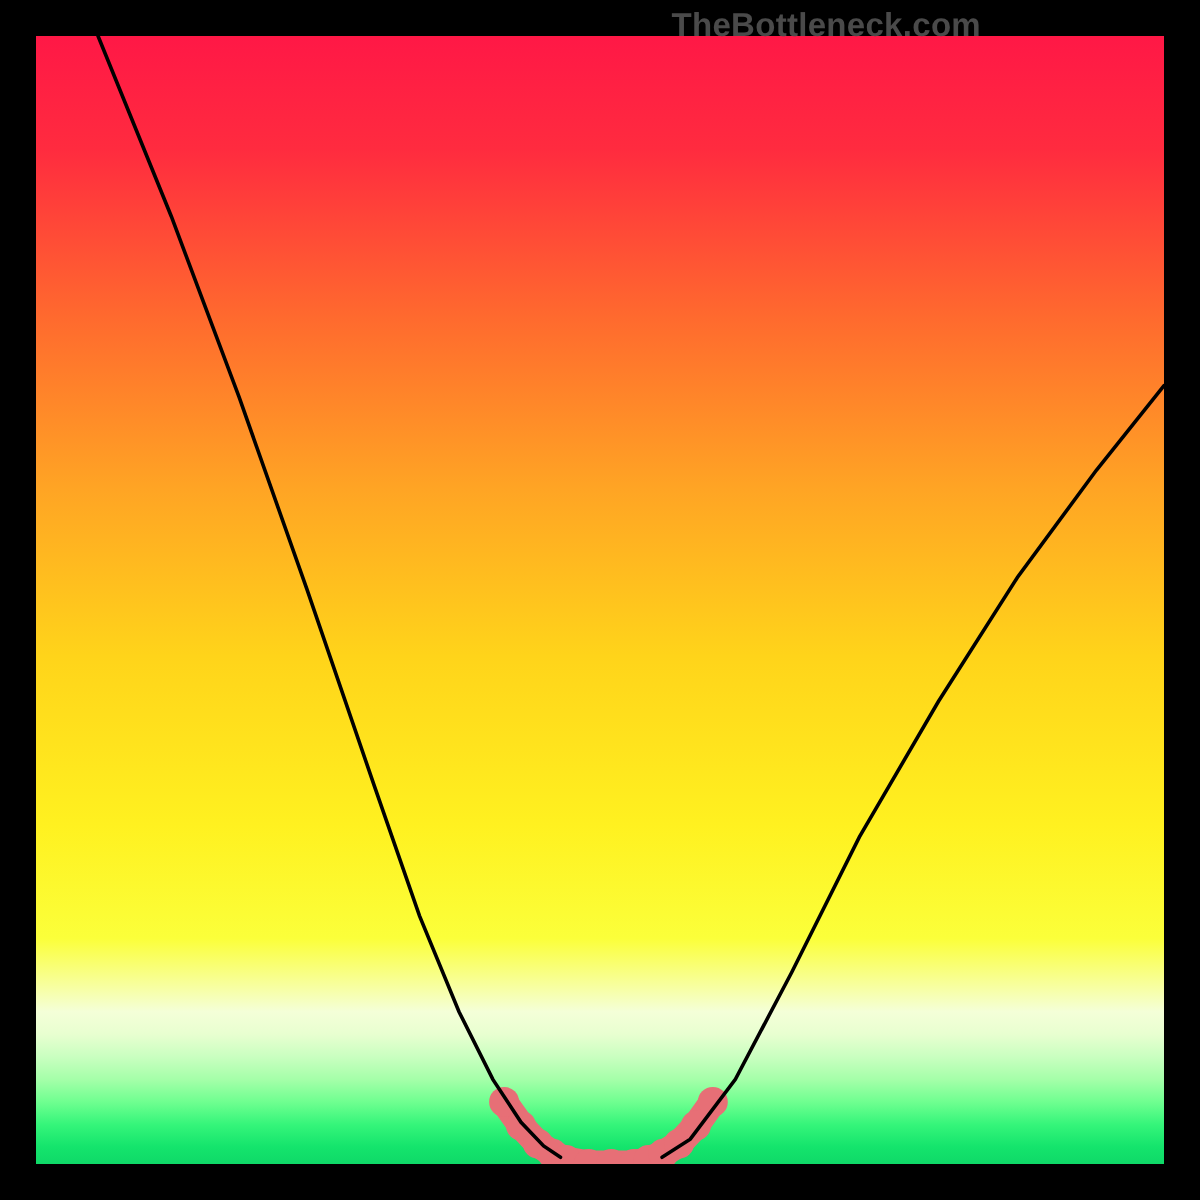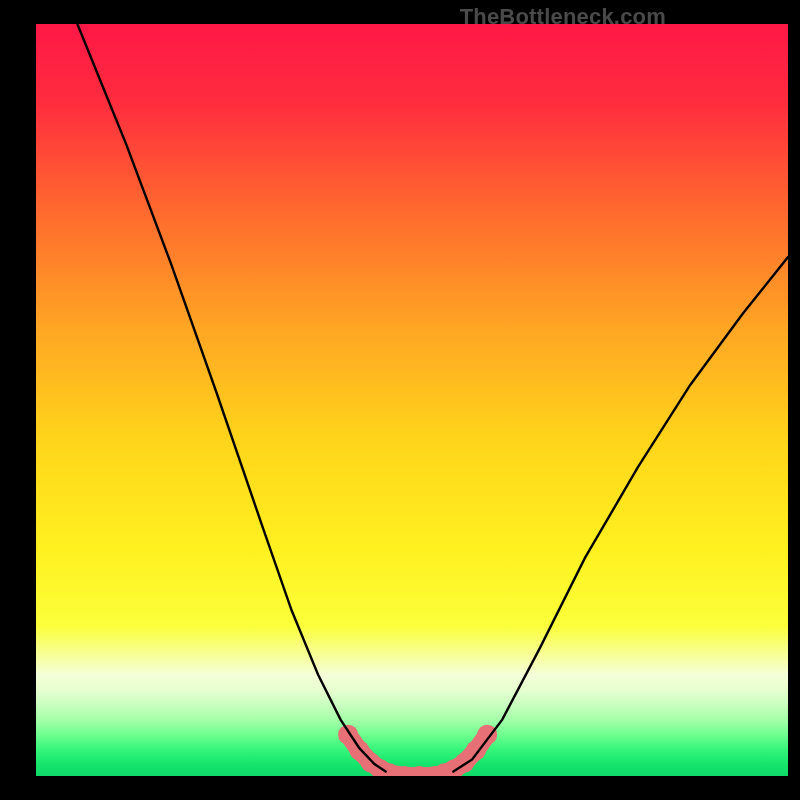--- a/index.html
+++ b/index.html
@@ -6,21 +6,21 @@
     margin: 0;
     padding: 0;
     width: 800px;
     height: 800px;
     background: #000;
     overflow: hidden;
     font-family: Arial, Helvetica, sans-serif;
   }
   .frame {
     position: absolute;
-    left: 12px;
+    left: 0;
     top: 0;
     width: 664px;
     height: 800px;
     background: #000;
   }
   .plot {
     position: absolute;
     left: 24px;
     top: 24px;
     width: 752px;

